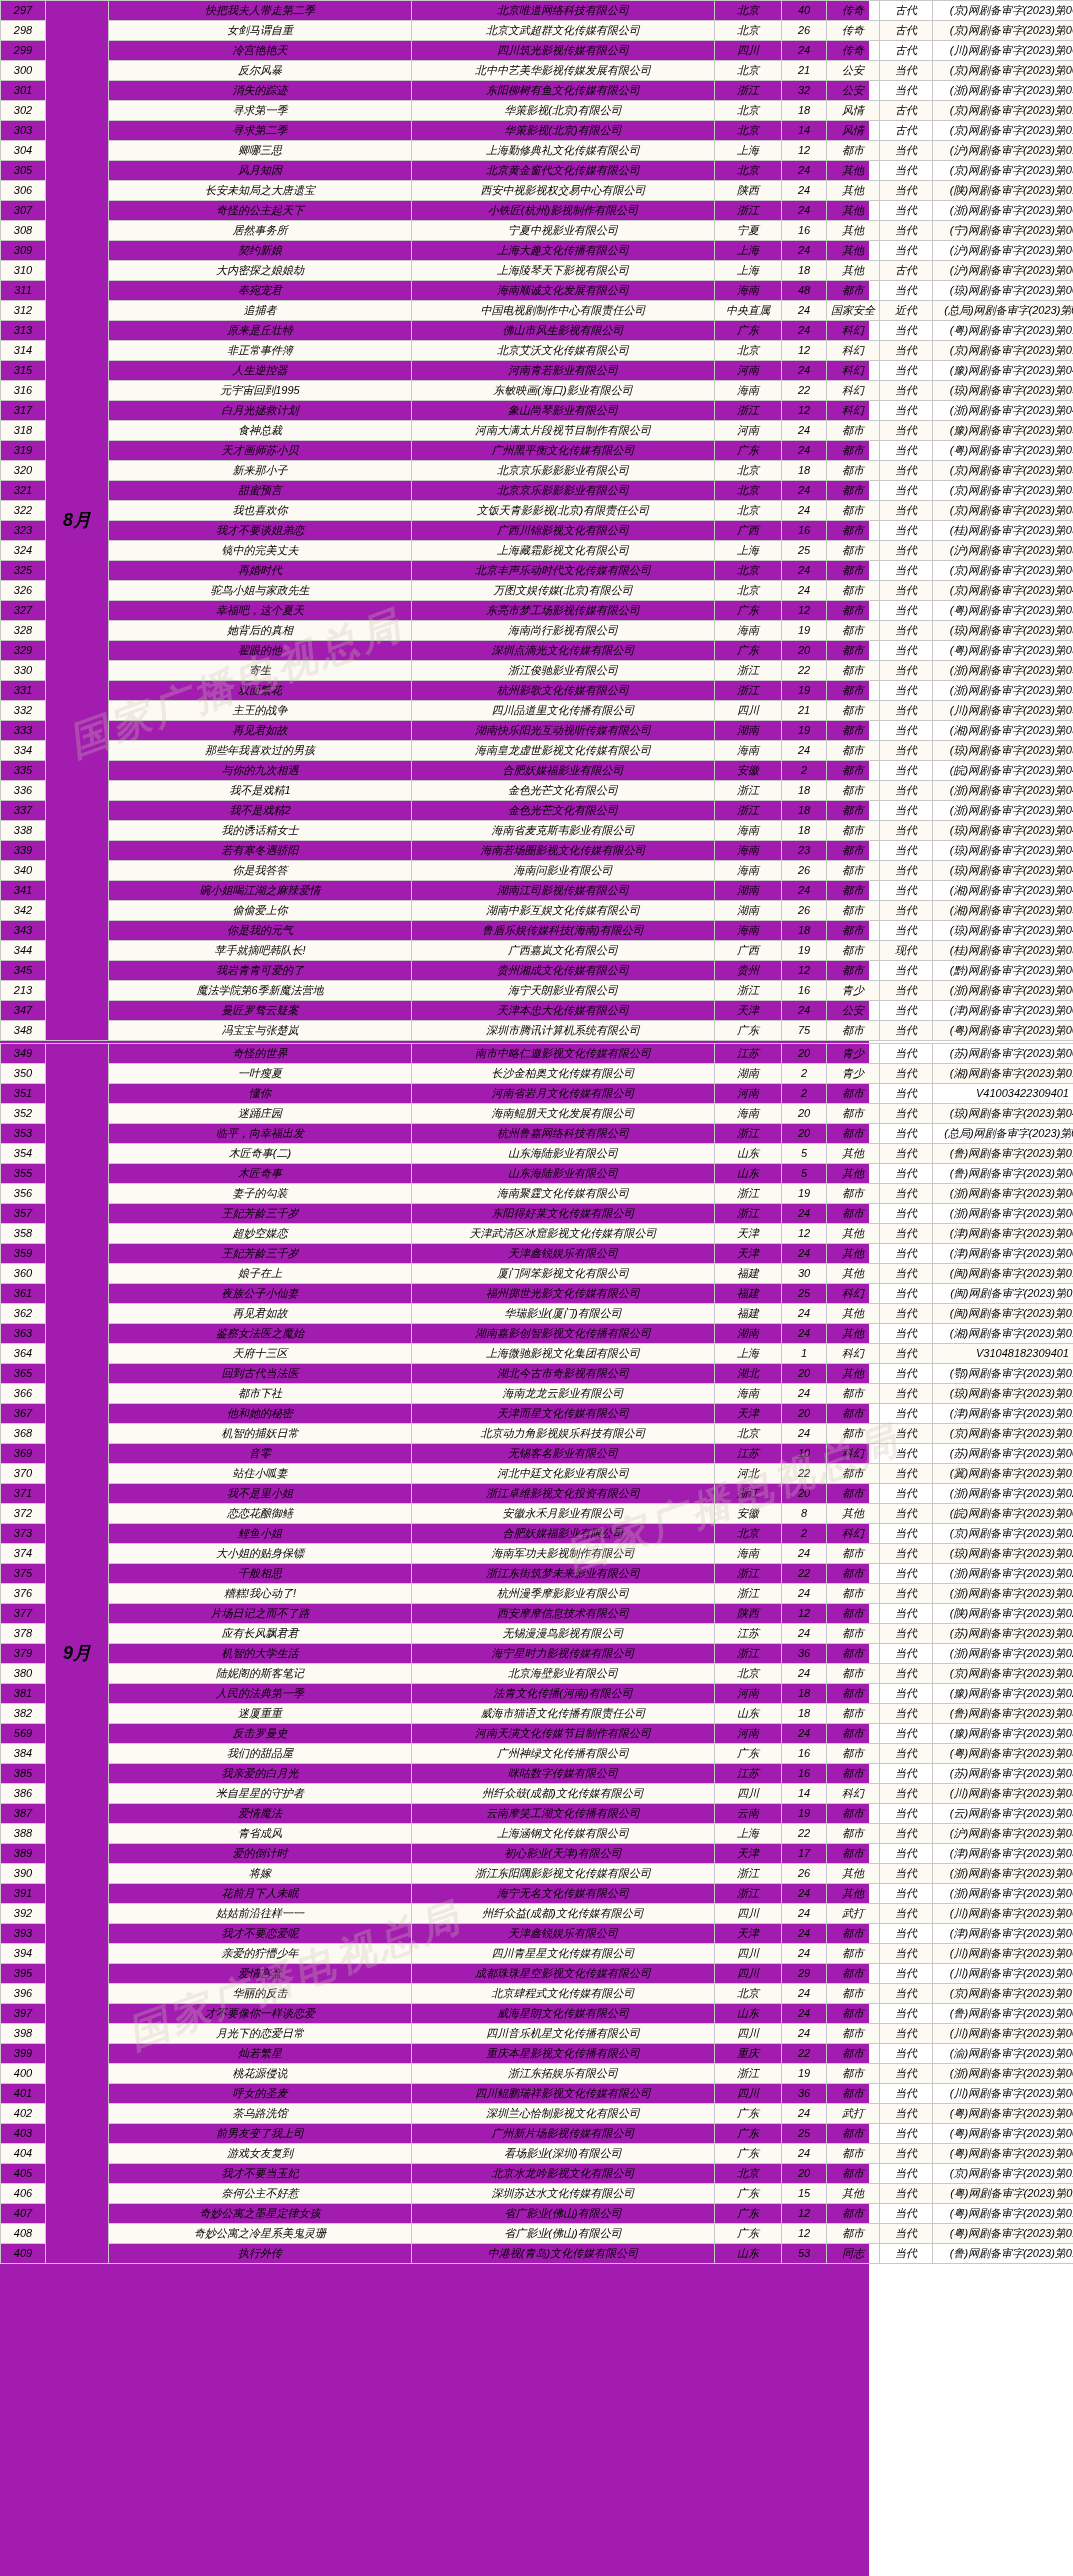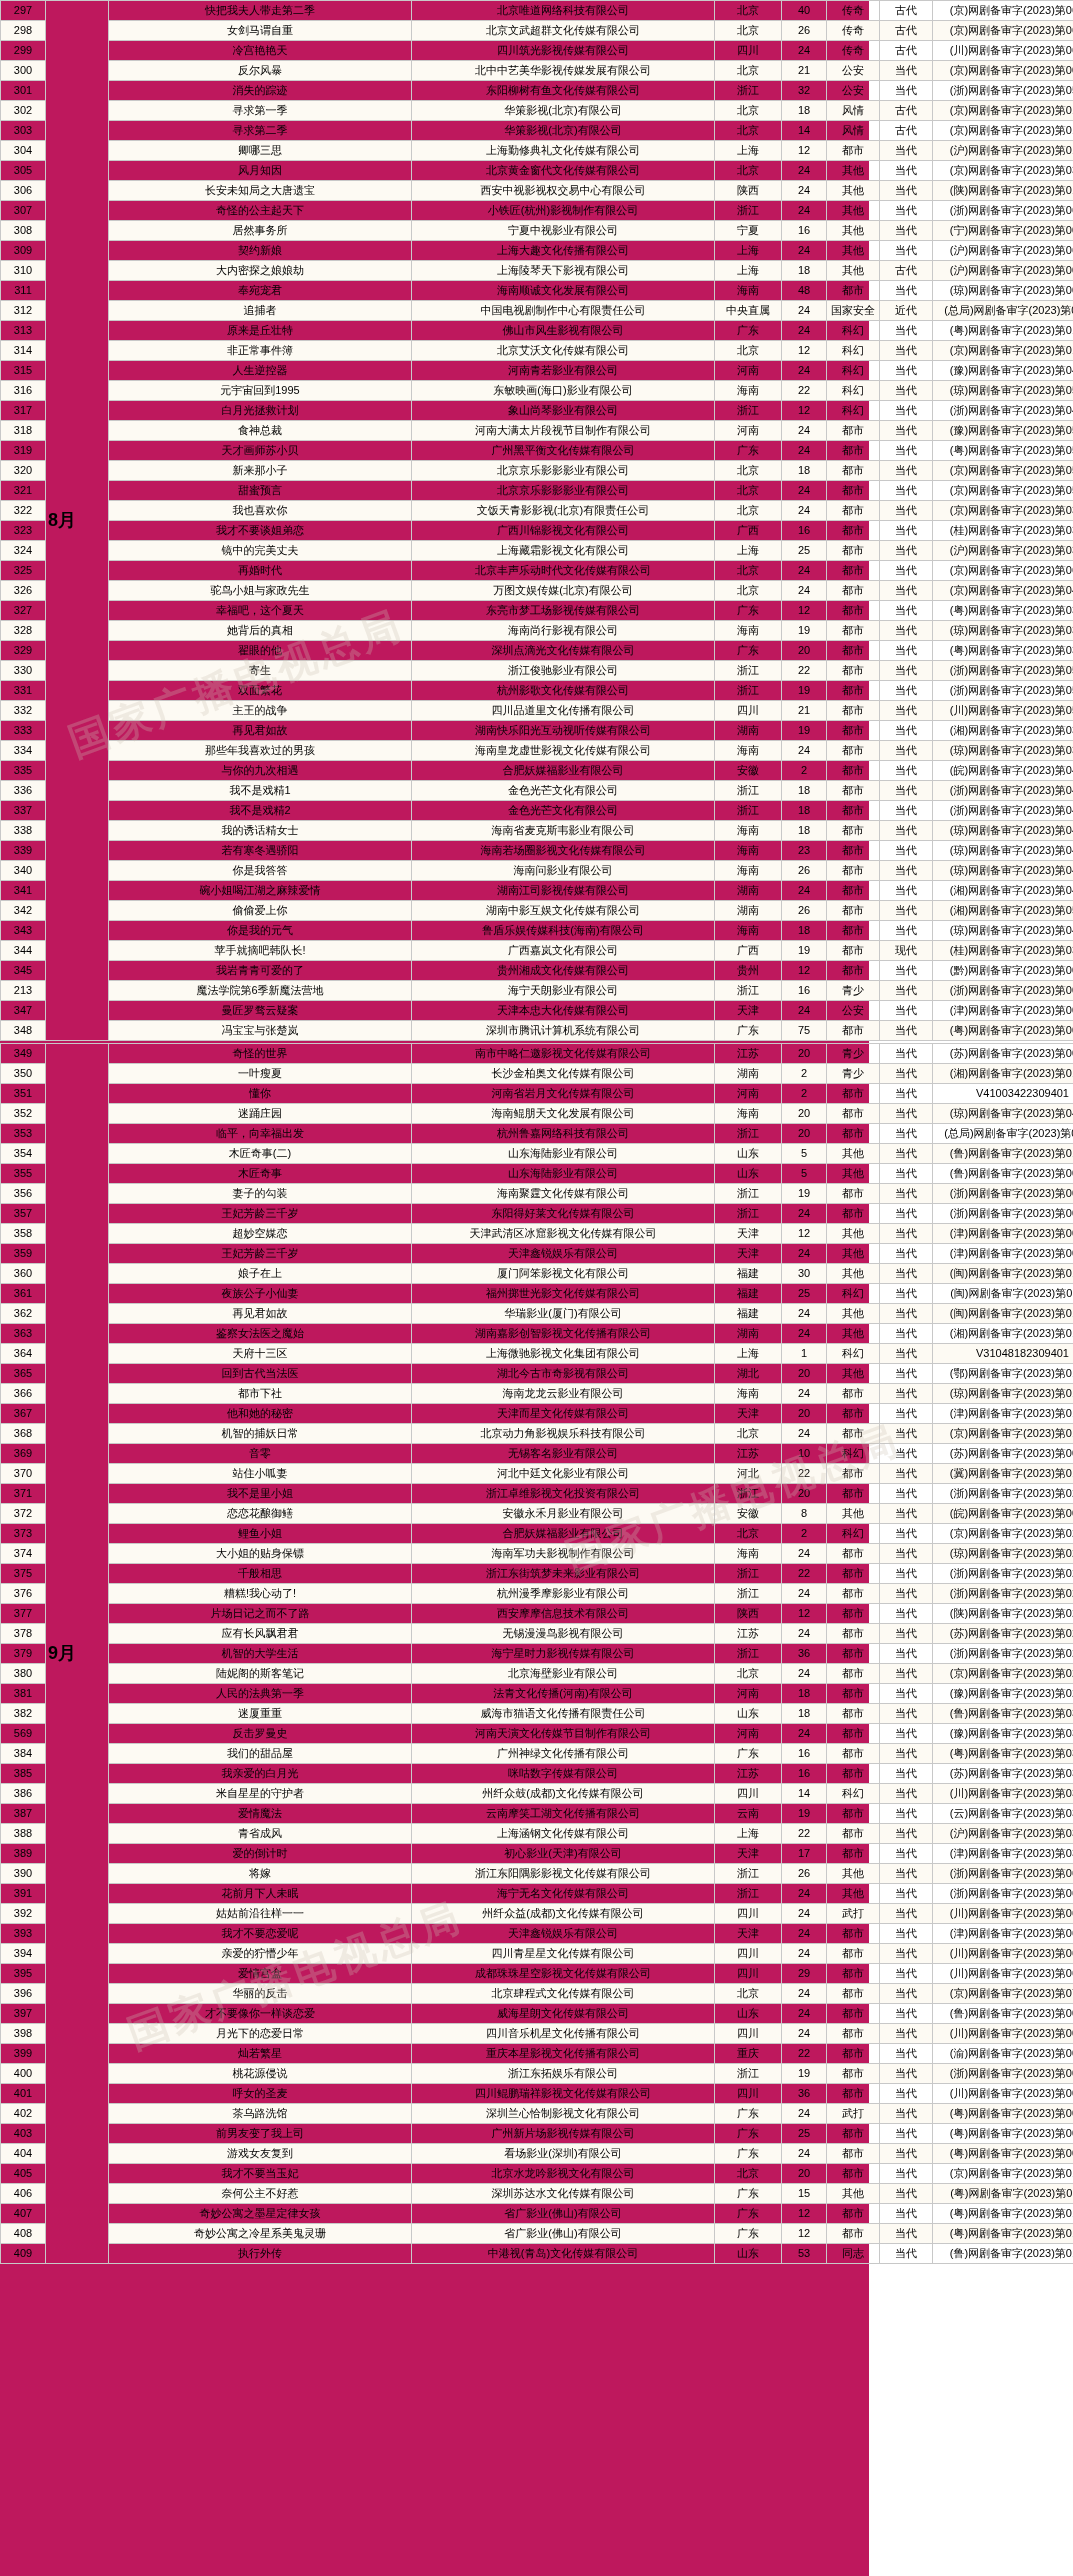--- a/index.html
+++ b/index.html
@@ -1,21 +1,21 @@
 <!DOCTYPE html>
 <html><head>
 <meta charset="utf-8">
 <style>
   html,body{margin:0;padding:0;background:#ffffff;}
   body{font-family:"Liberation Sans","DejaVu Sans",sans-serif;color:#000;}
-  .page{width:869px;min-height:2576px;position:relative;background:#be185d;}
+  .page{width:869px;min-height:2576px;position:relative;background:#a21caf;font-style:italic;}
   table{border-collapse:collapse;width:1073px;table-layout:fixed;}
   td{border:1px solid #c8c8c8;font-size:11px;line-height:13px;height:19px;padding:0 2px;overflow:hidden;white-space:nowrap;}
   .c-no{width:40px;text-align:center;}
-  .c-month{width:58px;font-size:18px;font-weight:bold;}
+  .c-month{width:58px;text-align:center;font-size:18px;font-weight:bold;}
   .c-title{width:298px;text-align:center;}
   .c-company{width:298px;text-align:center;}
   .c-prov{width:62px;text-align:center;}
   .c-eps{width:40px;text-align:center;}
   .c-genre{width:48px;text-align:center;}
   .c-era{width:48px;text-align:center;}
   .c-code{width:175px;text-align:center;}
   tr.alt td{background:#fdfaf3;}
   .watermark{position:absolute;left:0;top:0;width:1073px;height:2576px;pointer-events:none;}
   .wm-text{position:absolute;color:rgba(205,195,180,0.28);font-size:40px;font-weight:bold;letter-spacing:4px;transform:rotate(-20deg);white-space:nowrap;}

